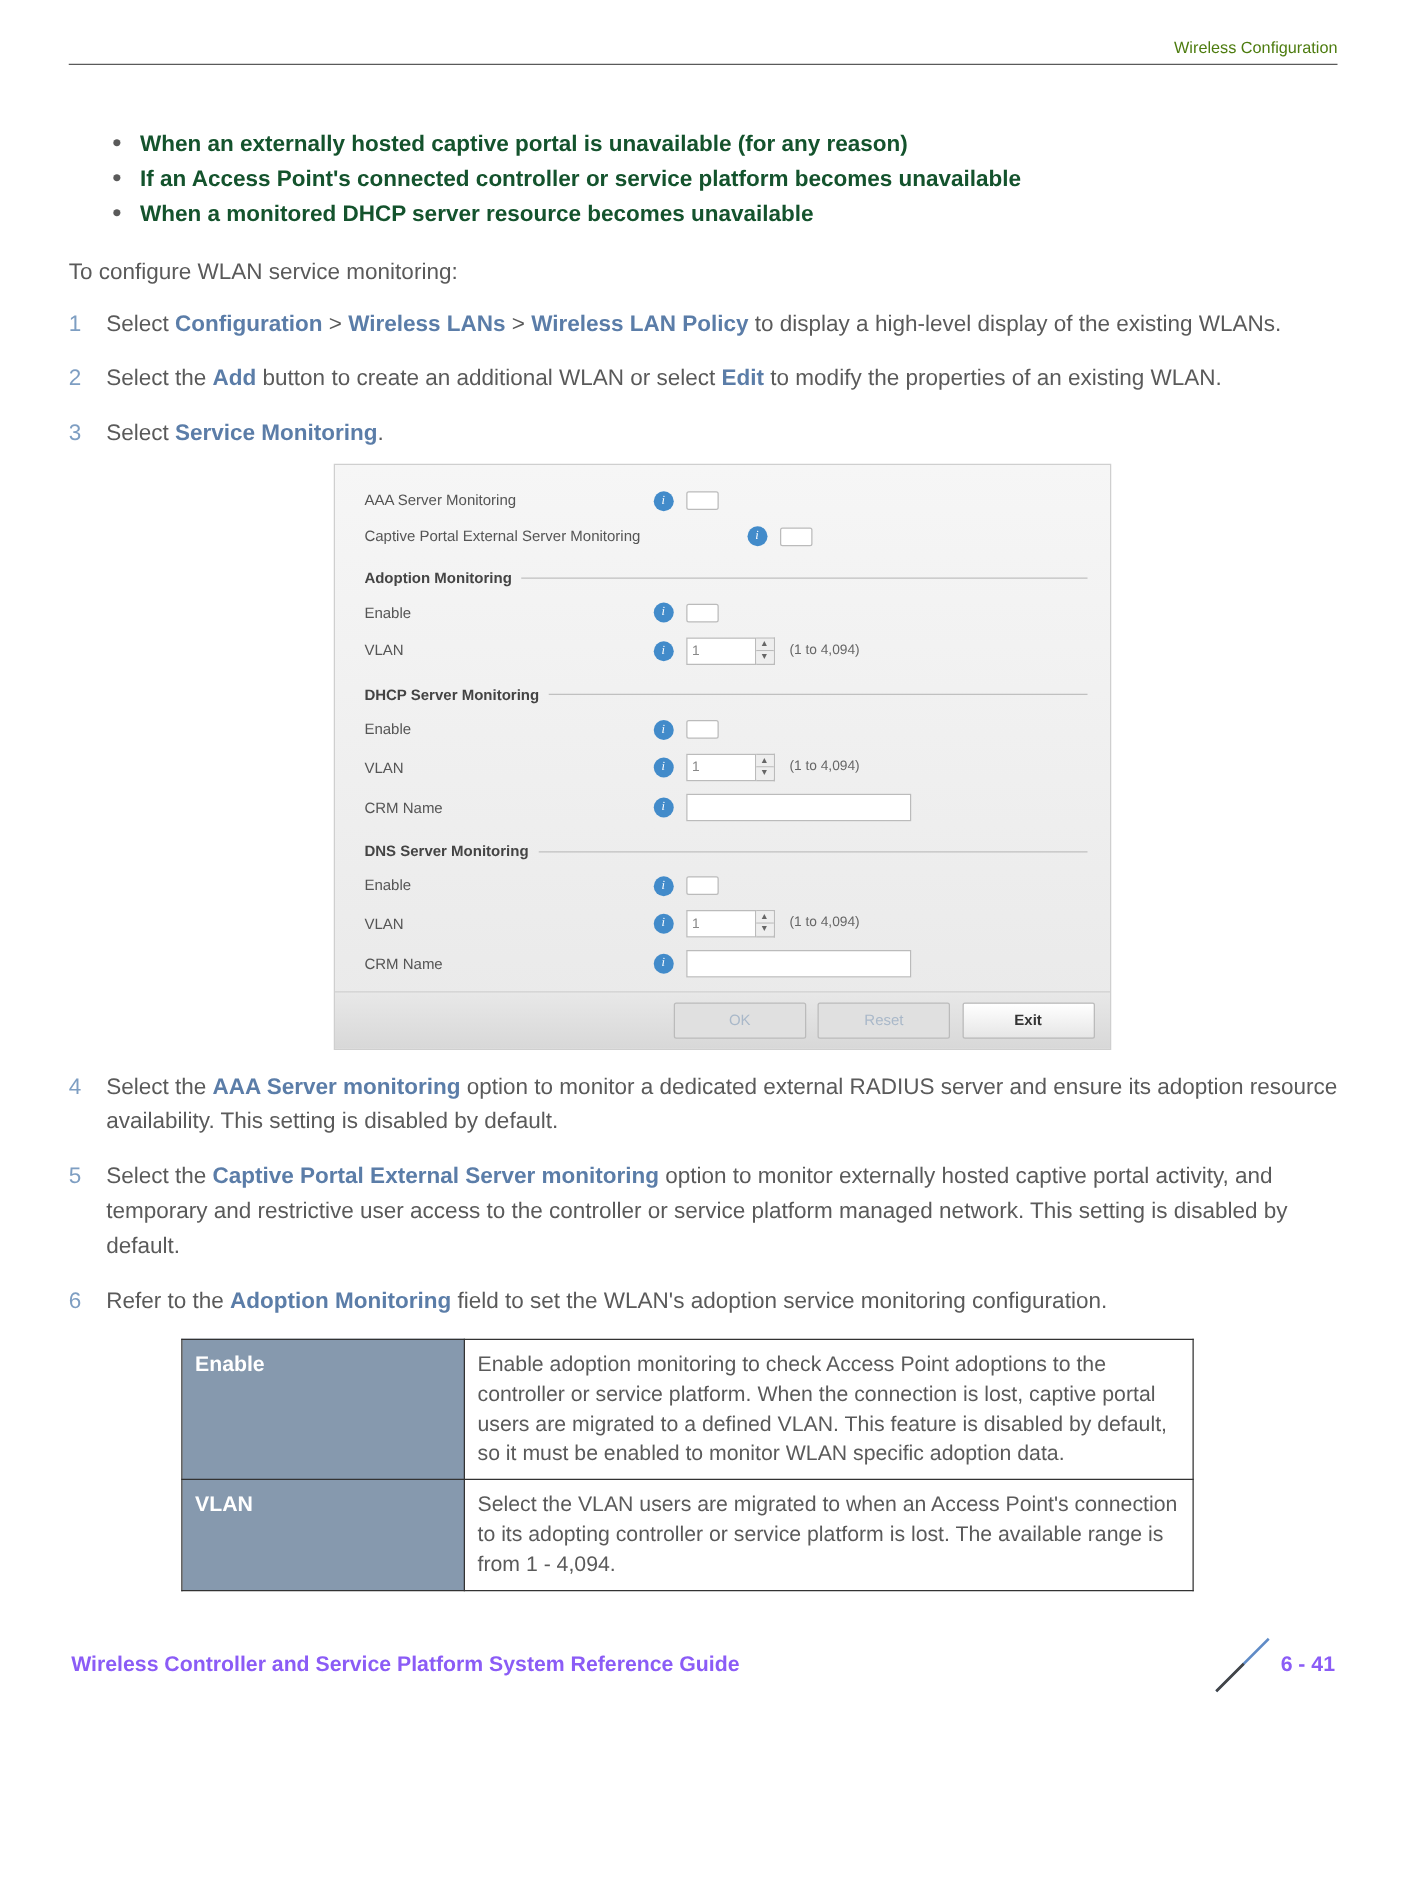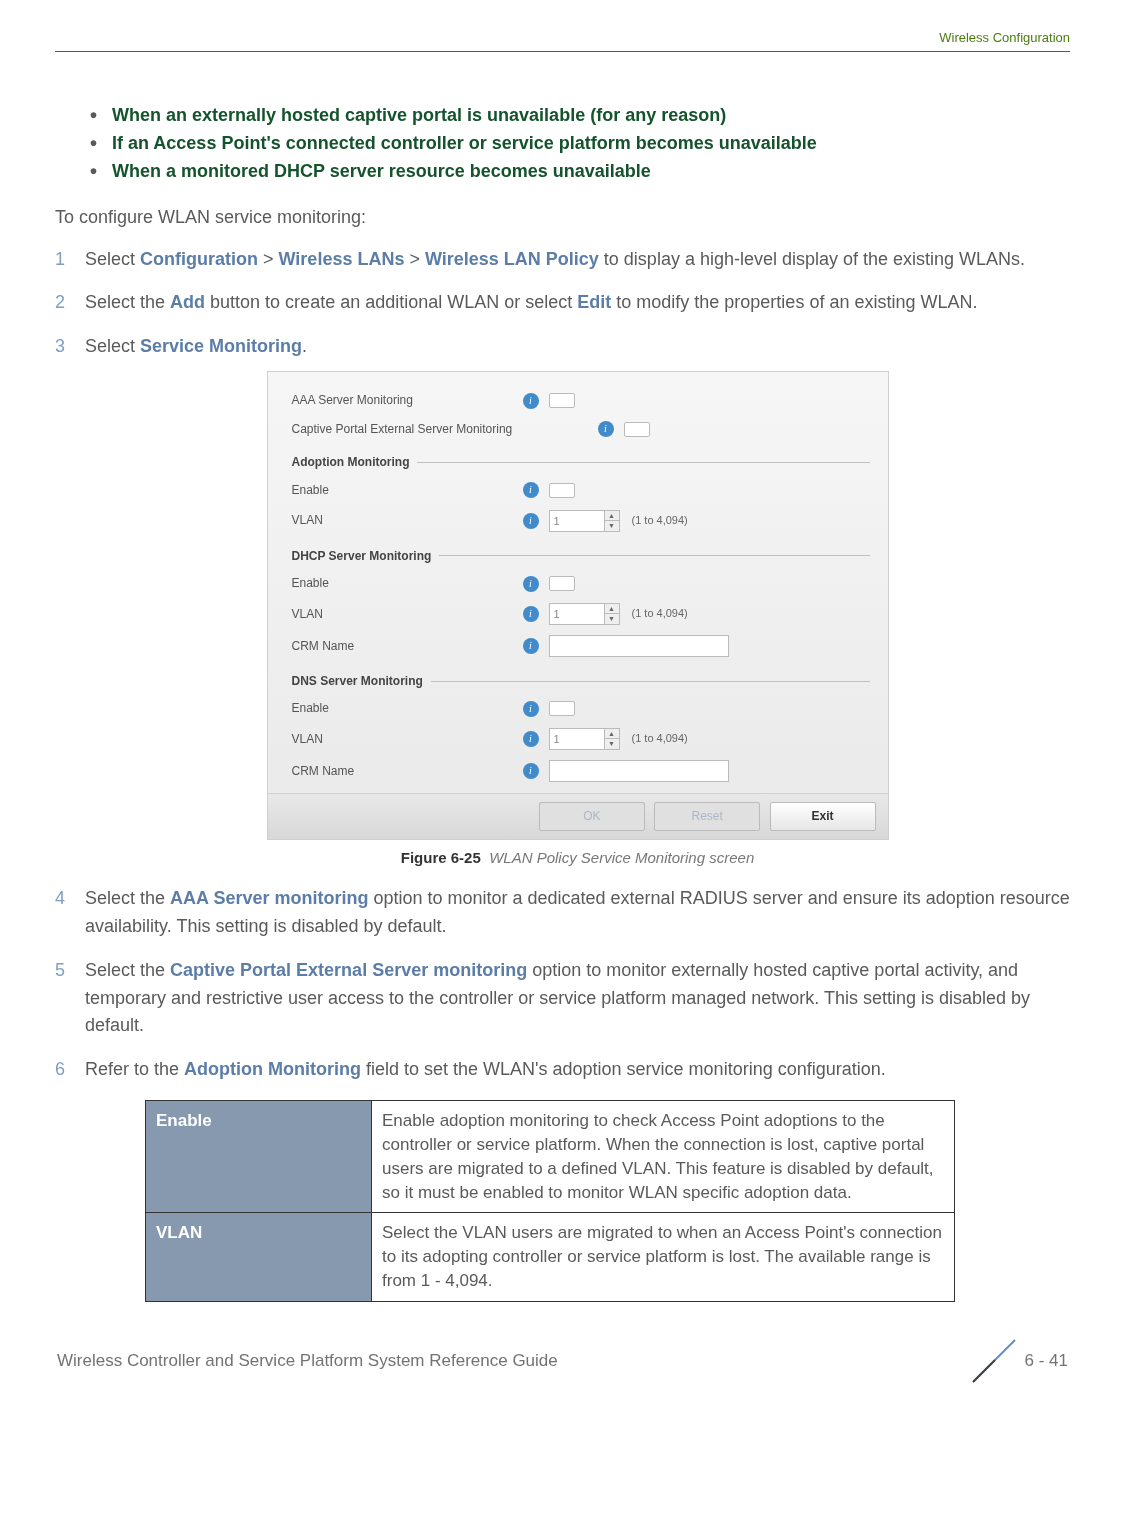--- a/index.html
+++ b/index.html
@@ -219,23 +219,23 @@
     background: #8699ae;
     color: #fff;
     font-weight: bold;
   }
   .page-footer {
     margin-top: 36px;
     display: flex;
     align-items: center;
     justify-content: space-between;
     font-size: 17px;
-    color: #737373;
+    color: #8b5cf6;
     padding: 0 2px 30px 2px;
-    font-weight:400;
+    font-weight:700;
   }
   .pagecorner {
     display: flex;
     align-items: center;
     gap: 8px;
   }
   .pagecorner svg { display:block; }
 </style>
 </head>
 <body>
@@ -347,23 +347,20 @@
               <span class="lab">CRM Name</span>
               <span class="info-icon">i</span>
               <input class="txt" style="">
             </div>
           </div>
           <div class="footer-bar">
             <span class="btn btn-dis">OK</span>
             <span class="btn btn-dis">Reset</span>
             <span class="btn btn-ok">Exit</span>
           </div>
-        </div>
-        <div class="caption">
-          <b>Figure 6-25</b>&nbsp;&nbsp;<i>WLAN Policy Service Monitoring screen</i>
         </div>
       </div>
     </li>
 
     <li>
       <span>Select the </span><span class="link">AAA Server monitoring</span><span> option to monitor a dedicated external RADIUS server and ensure its adoption resource availability. This setting is disabled by default.</span>
     </li>
     <li>
       <span>Select the </span><span class="link">Captive Portal External Server monitoring</span><span> option to monitor externally hosted captive portal activity, and temporary and restrictive user access to the controller or service platform managed network. This setting is disabled by default.</span>
     </li>

